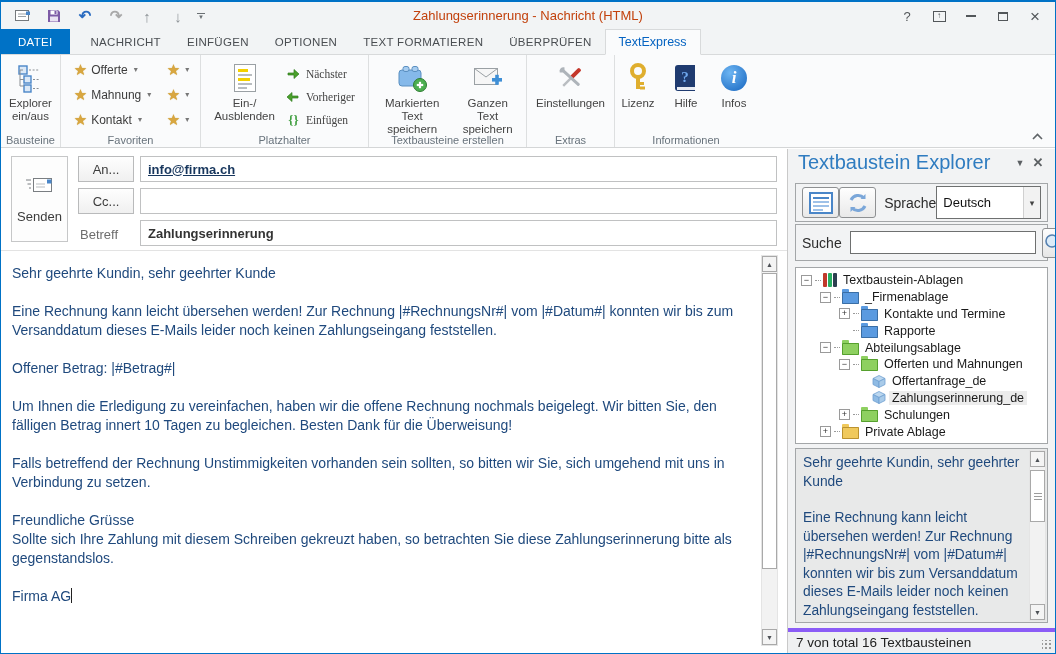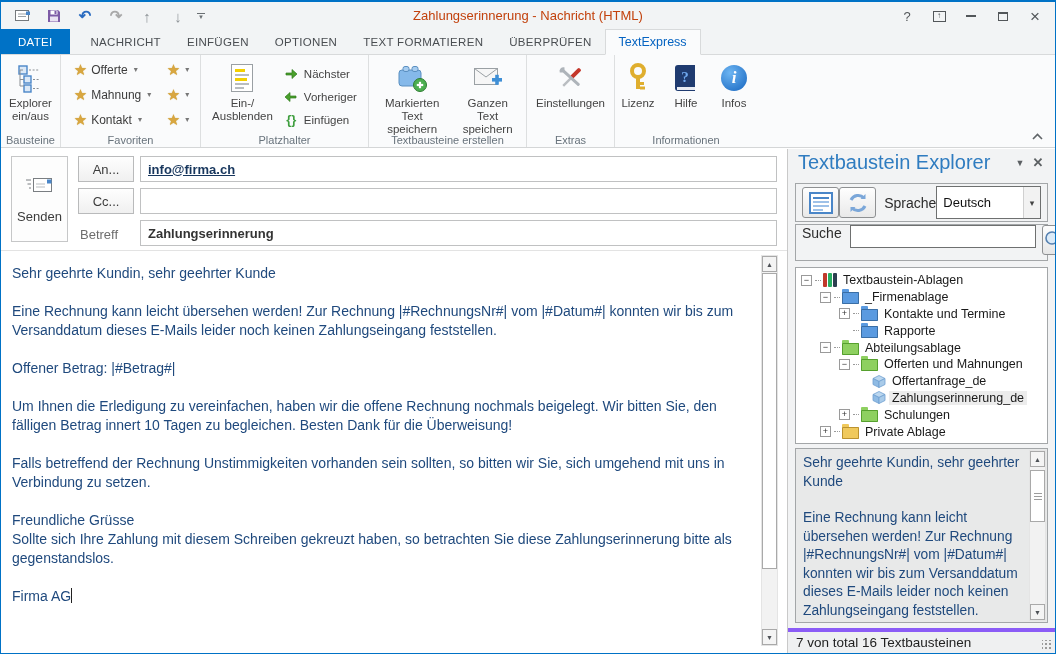--- a/index.html
+++ b/index.html
@@ -45,21 +45,21 @@
   .smallrow{ display:flex; align-items:center; gap:4px; height:23px; font-size:11.5px; color:#444; padding:0 4px; }
 
   
   .favgrid{ display:grid; grid-template-columns:auto 36px; align-content:center; row-gap:3px; padding:0 2px; }
   .favitem{ display:flex; align-items:center; gap:4px; height:22px; padding:0 4px; font-size:12px; color:#3c3c3c; }
   .star{ color:#D9A741; font-size:15px; line-height:15px; text-shadow:0 0 1px #b8860b; }
   .ddarrow{ color:#777; font-size:8px; margin-left:2px; }
   .favmini{ display:flex; align-items:center; gap:3px; height:22px; justify-content:flex-end; padding-right:2px; }
 
   .platz{ display:flex; align-items:flex-start; gap:2px; }
-  .platzcol{ display:flex; flex-direction:column; justify-content:center; margin-top:4px; }
+  .platzcol{ display:flex; flex-direction:column; justify-content:center; margin-top:4px;font-family:Liberation Serif, serif; }
   .braces{ color:#3f9e3f; font-weight:bold; font-size:13px; }
 
   .icon32{ width:34px; height:32px; display:flex; align-items:center; justify-content:center; }
   .icon16{ width:17px; height:16px; display:flex; align-items:center; justify-content:center; }
 
   .infocircle{ width:26px; height:26px; border-radius:50%; background:radial-gradient(circle at 35% 30%, #6db5f2, #1565c0); color:#fff; font-family:"Liberation Serif", serif; font-style:italic; font-weight:bold; font-size:17px; display:flex; align-items:center; justify-content:center; }
 
   .ribbon-collapse{ position:absolute; right:12px; bottom:3px; color:#666; }
 
   
@@ -97,21 +97,21 @@
   .panel{ width:268px; border-left:1px solid #c9c9c9; background:#f2f3f4; display:flex; flex-direction:column; }
   .phead{ height:33px; display:flex; align-items:center; padding:2px 8px 8px 10px; }
   .ptitle{ flex:1; font-size:20px; color:#2f7cc0; white-space:nowrap; }
   .phbtn{ color:#5c6063; font-size:12px; width:18px; text-align:center; }
   .pbox{ margin:1px 7px 0 7px; border:1px solid #a3a6a8; background:#f2f3f4; }
   .ptools{ height:39px; display:flex; align-items:center; padding:0 6px; }
   .toolbtn{ width:39px; height:31px; border:1px solid #8e9092; border-radius:3px; background:linear-gradient(#fefefe,#e9e9e9); display:flex; align-items:center; justify-content:center; }
   .plang{ font-size:14px; color:#2c2c2c; margin-left:8px; }
   .combo{ margin-left:auto; width:110px; height:33px; border:1px solid #6e7070; background:#fff; display:flex; align-items:center; font-size:13px; color:#111; padding-left:6px; }
   .combo .arrow{ margin-left:auto; width:17px; height:100%; display:flex; align-items:center; justify-content:center; color:#444; font-size:9px; border-left:1px solid #d0d0d0; background:#f2f2f2; }
-  .psearch{ height:37px; display:flex; align-items:flex-start; padding:0 6px; gap:6px; margin-top:2px; }
+  .psearch{ height:37px; display:flex; align-items:center; padding:0 6px; gap:6px; margin-top:2px; }
   .psearch .slabel{ font-size:14px; color:#2c2c2c; margin-right:2px; }
   .searchinput{ flex:1; height:23px; border:1px solid #6e7070; background:#fff; font-size:13px; padding:0 4px; font-family:"Liberation Sans", sans-serif; }
   .sqbtn{ width:38px; height:30px; border:1px solid #8e9092; border-radius:3px; background:linear-gradient(#fdfdfd,#e6e6e6); display:flex; align-items:center; justify-content:center; }
 
   .ptree{ margin-top:6px; height:177px; background:#fff; overflow:hidden; padding:4px 2px; }
   .trow{ display:flex; align-items:center; height:16.8px; font-size:12.5px; color:#1a1a1a; white-space:nowrap; }
   .texp{ width:11px; height:11px; border:1px solid #9a9a9a; background:#fff; font-size:9px; line-height:9px; text-align:center; color:#333; margin-right:3px; flex:none; }
   .tspace{ width:14px; flex:none; }
   .tstub{ width:6px; border-top:1px dotted #9a9a9a; margin-right:2px; flex:none; }
   .tlabel{ padding:0 3px; }

